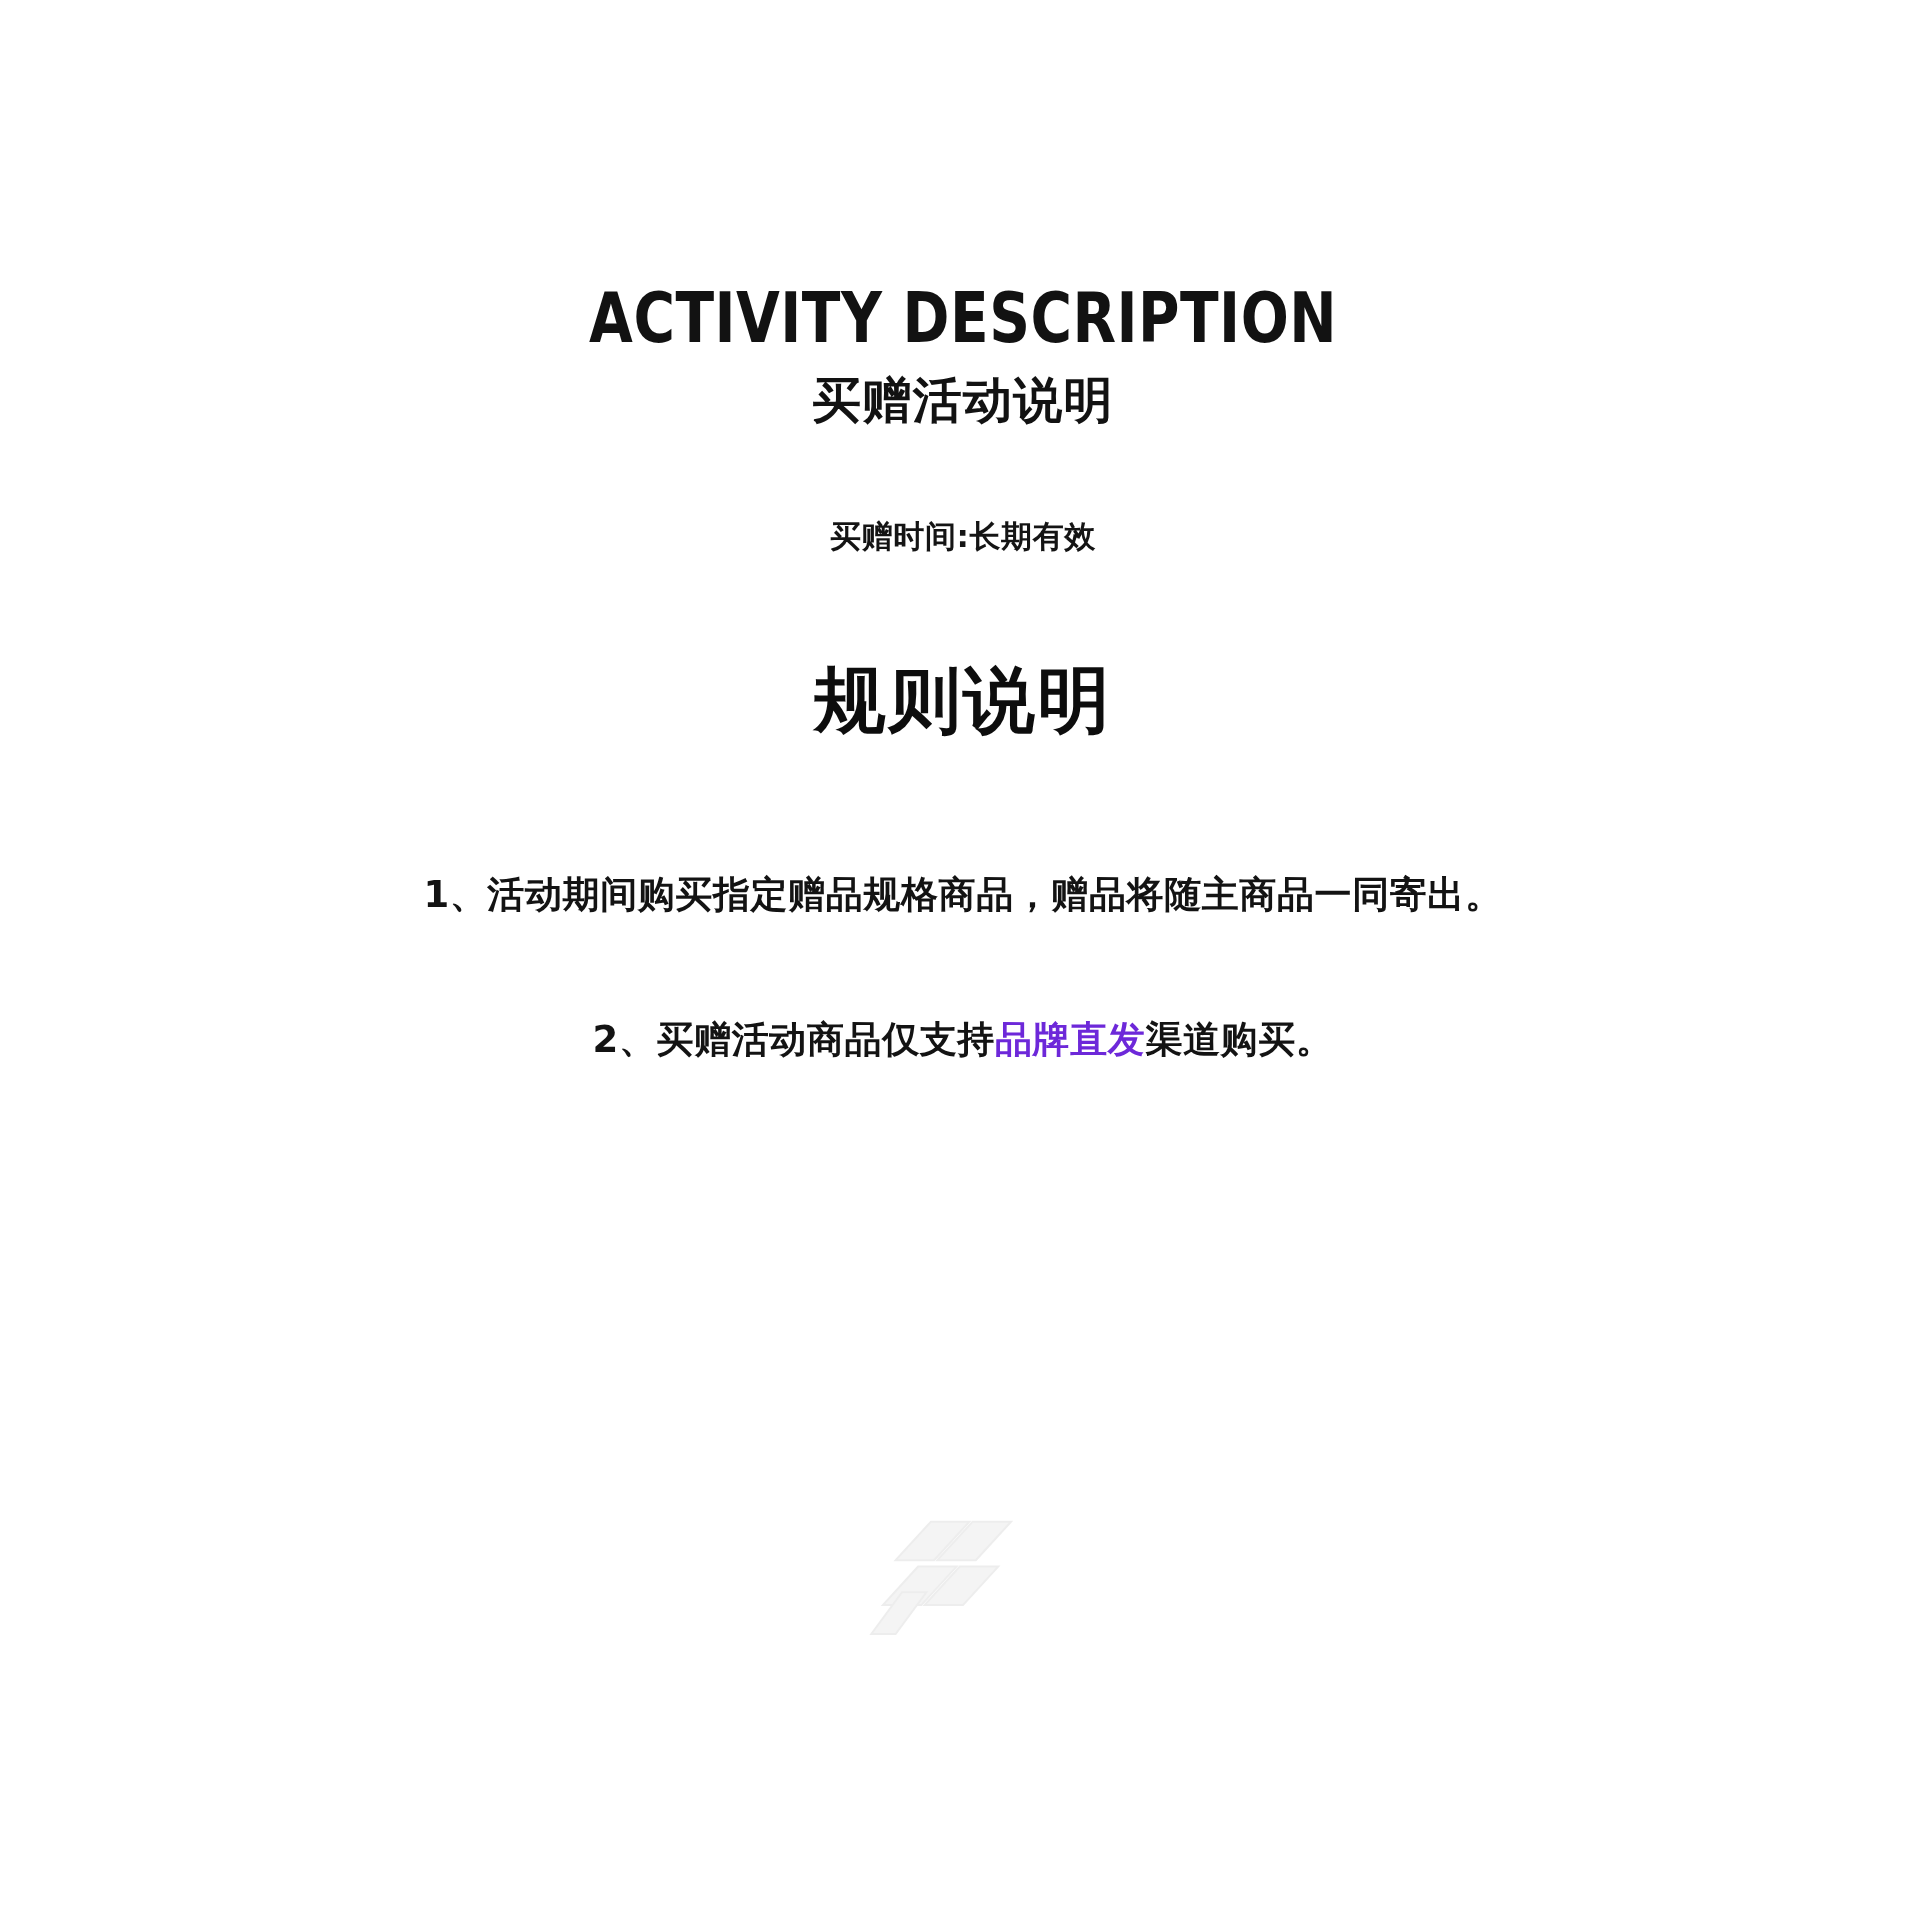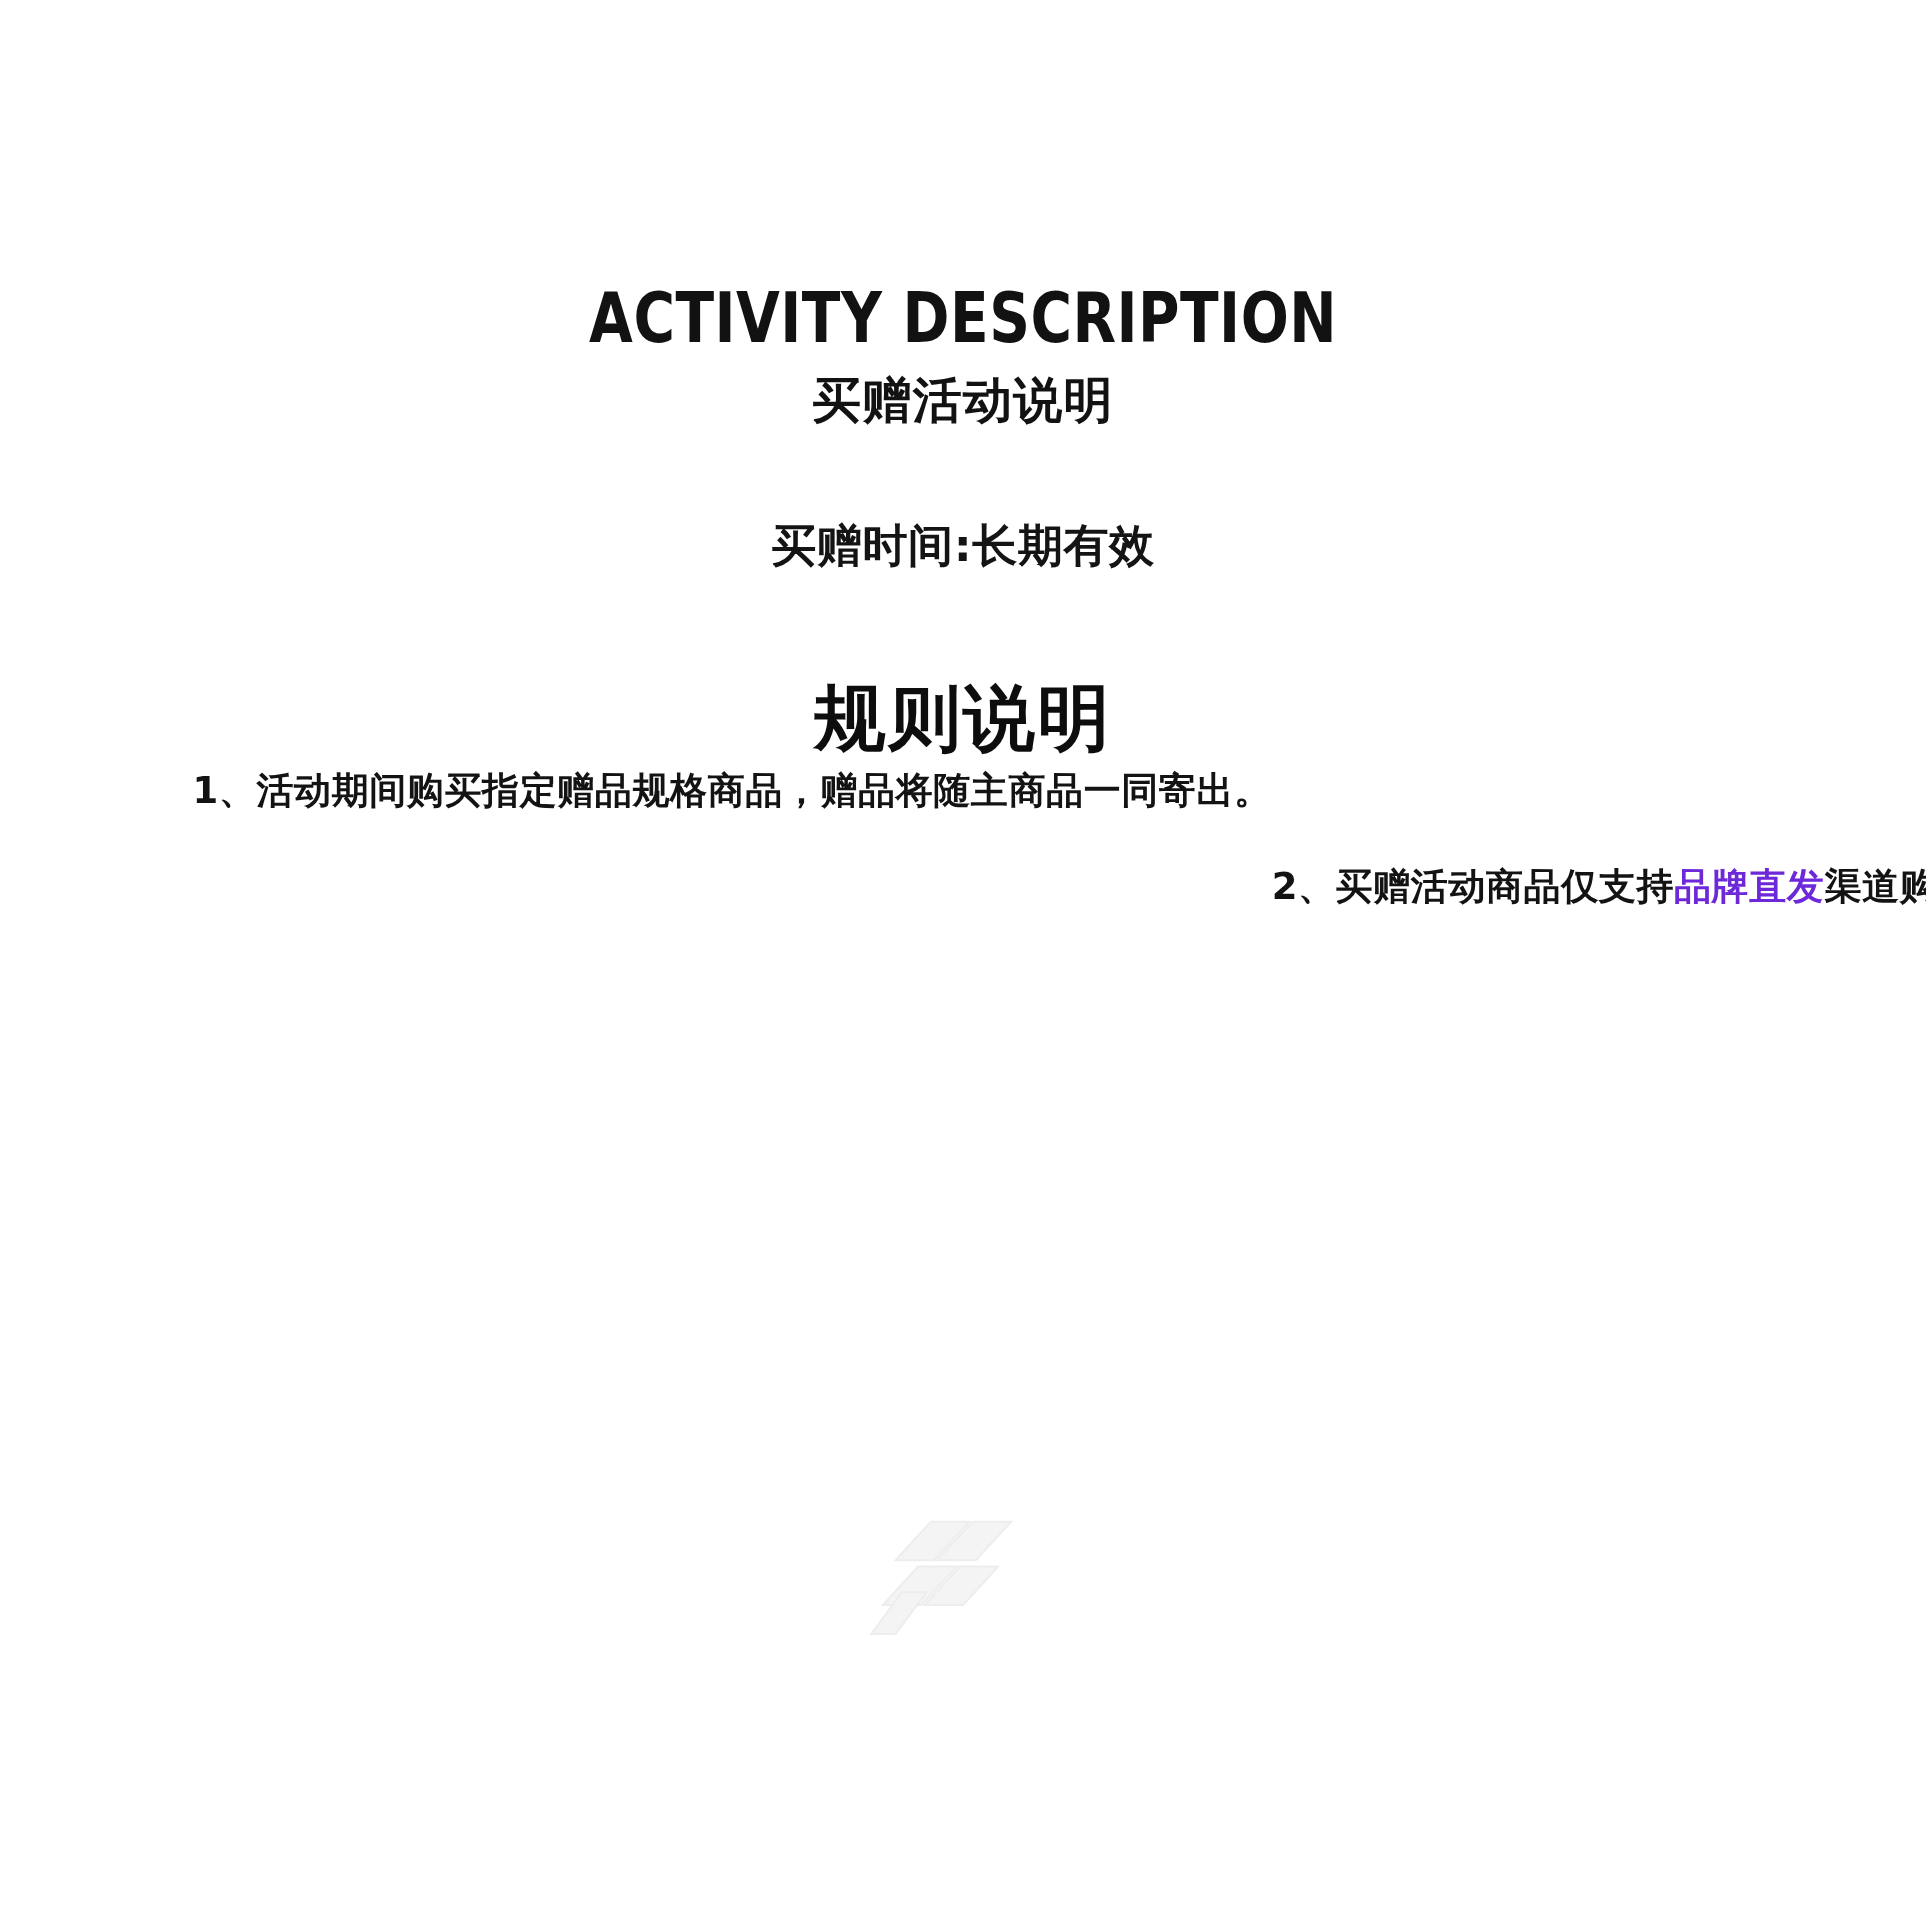--- a/index.html
+++ b/index.html
@@ -44,41 +44,43 @@
     font-size: 49px;
     letter-spacing: 1.3px;
     color: #121212;
     white-space: nowrap;
   }
 
   .subtitle {
     margin-top: 82px;
     font-family: "DejaVu Sans", sans-serif;
     font-weight: 700;
-    font-size: 45px;
+    font-size: 31px;
     letter-spacing: 0.6px;
     color: #141414;
     white-space: nowrap;
   }
 
   .section-title {
     margin-top: 95px;
     font-family: "DejaVu Sans", sans-serif;
     font-weight: 700;
     font-size: 72px;
     letter-spacing: 2.6px;
     color: #0d0d0d;
     white-space: nowrap;
   }
 
   
   .rules {
+    margin-top: 122px;
     width: 1541px;
     display: flex;
-    align-items: flex-end;
+    flex-direction: column;
+    align-items: center;
   }
   .rule {
     font-family: "DejaVu Sans", sans-serif;
     font-weight: 700;
     font-size: 37px;
     letter-spacing: 0.6px;
     color: #131313;
     text-align: center;
     white-space: nowrap;
     margin-bottom: 96px;

